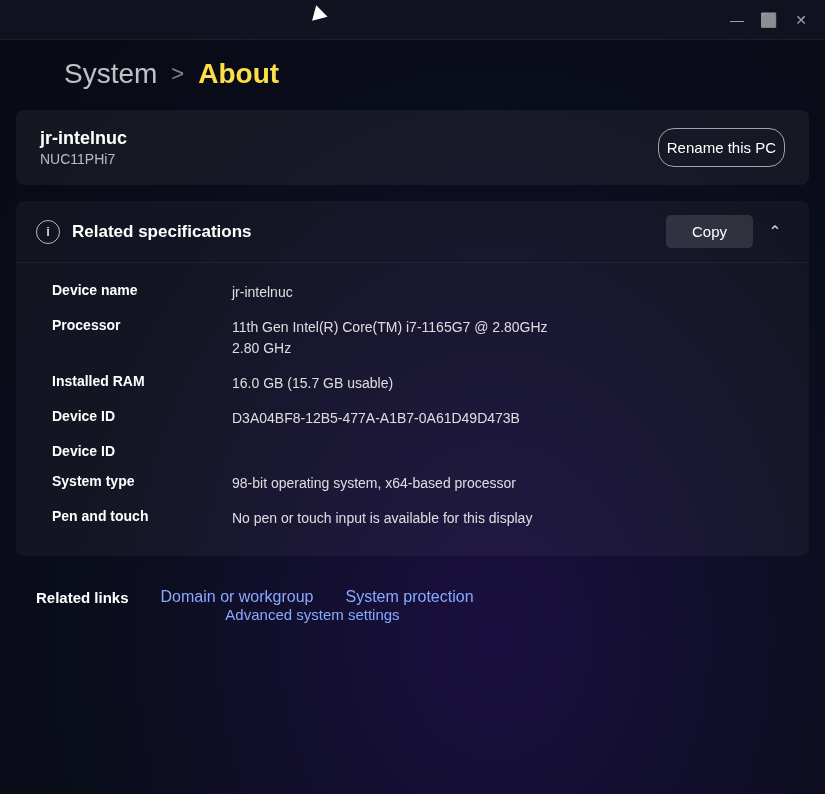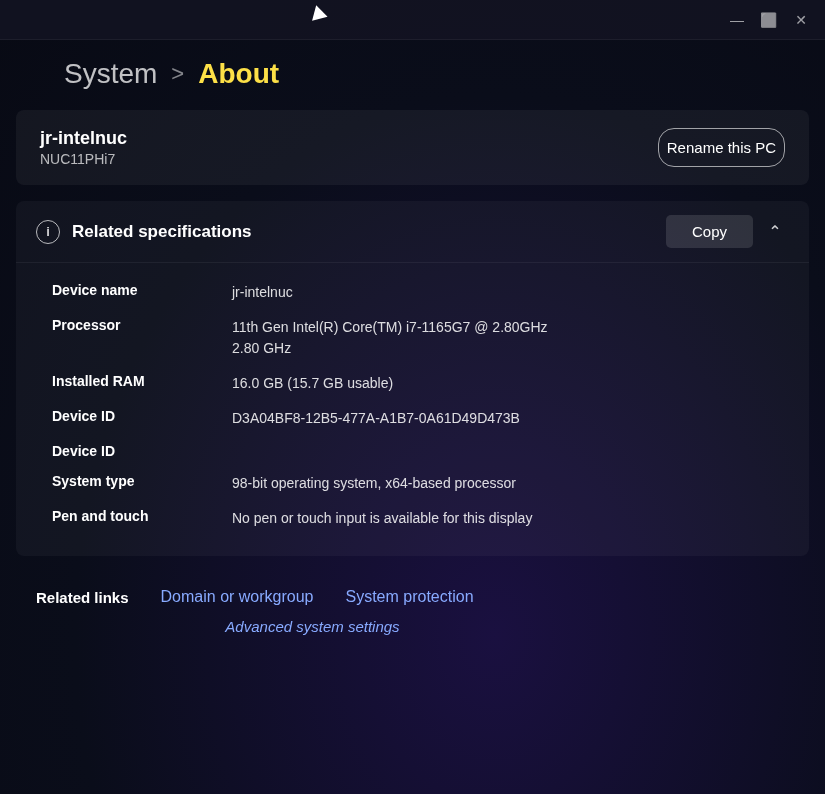--- a/index.html
+++ b/index.html
@@ -236,26 +236,25 @@
     }
 
     .related-link {
       font-size: 16px;
       color: #88aaff;
       cursor: pointer;
       text-decoration: none;
     }
 
     .advanced-settings-row {
-      margin-top: 12px;
+      margin-top: 0;
       padding-left: 0;
       display: flex;
       justify-content: center;
       padding-right: 200px;
-      font-style: italic;
     }
 
     .advanced-link {
       font-size: 15px;
       color: #88aaff;
       cursor: pointer;
       text-decoration: none;
     }
 
     

